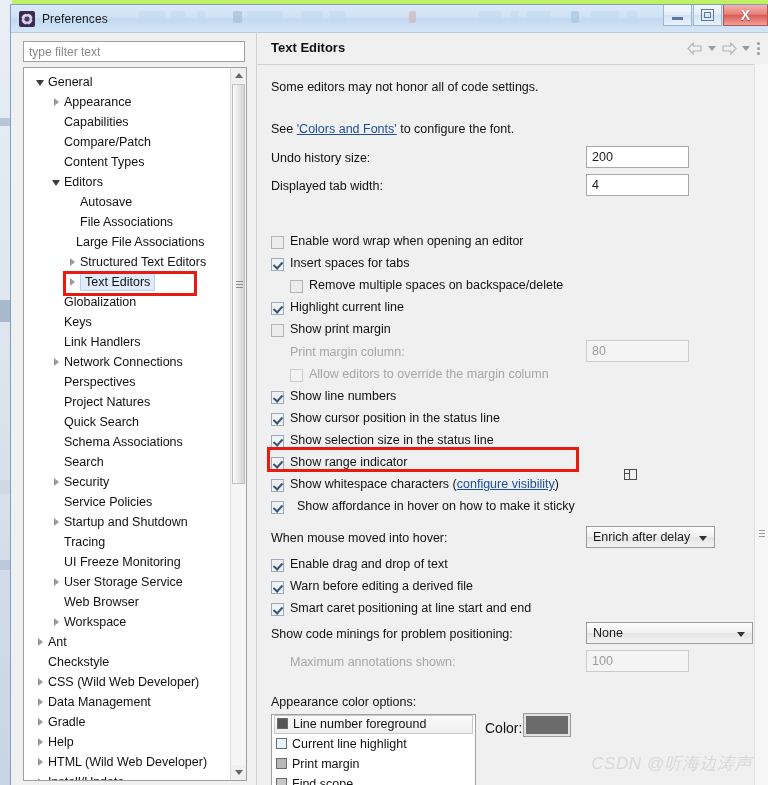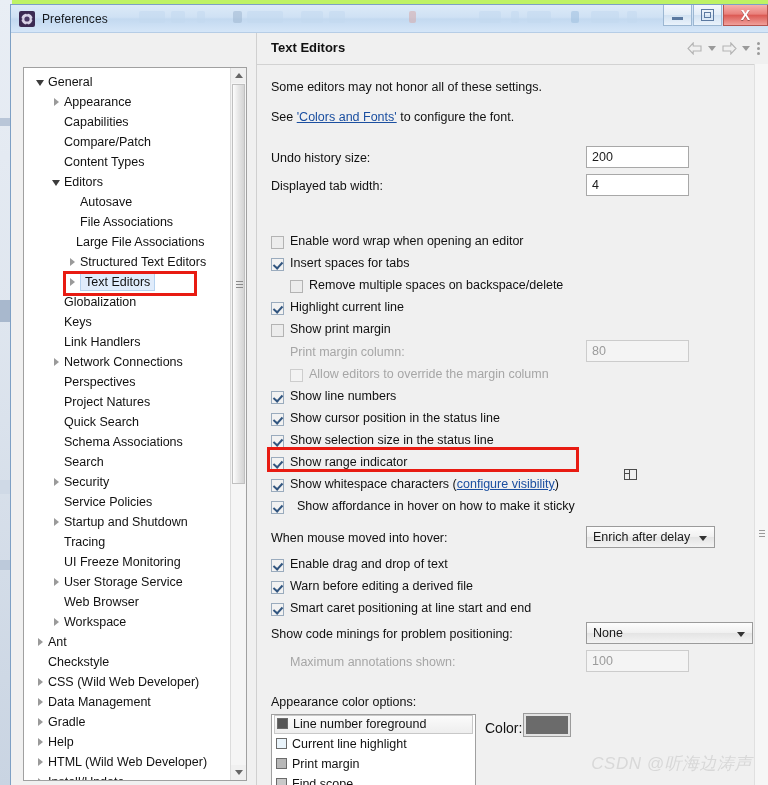--- a/index.html
+++ b/index.html
@@ -311,20 +311,21 @@
         <div class="winbtn close">
           <div class="close-glyph">X</div>
         </div>
       </div>
     </div>
 
     <div class="content">
 
       <div class="leftpane">
 
+        <div class="filterbox">type filter text</div>
 
         <div class="tree">
           <div class="tree-items" id="tree-items">
               <div class="tnode">
                 <span class="twist" style="left: 10px;">
                   <span class="tw-open"></span>
                 </span>
                 <span class="tlabel" style="left: 24px;">General</span>
               </div>
               <div class="tnode">
@@ -520,23 +521,23 @@
             <div class="dots">
               <i></i>
                 <i></i>
                 <i></i>
             </div>
           </div>
         </div>
 
         <div class="pane-body" id="pane-body">
 
-          <div class="rtext" style="left:14px; top:16px;">Some editors may not honor all of these settings.</div>
-
-          <div class="rtext" style="left:14px; top:46px;">
+          <div class="rtext" style="left:14px; top:16px;">Some editors may not honor all of code settings.</div>
+
+          <div class="rtext" style="left:14px; top:58px;">
             <span>See </span><span class="rlink">'Colors and Fonts'</span><span> to configure the font.</span>
           </div>
 
           <div class="rtext" style="left:14px; top:87px;">Undo history size:</div>
           <div class="tfield" style="left:329px; top:82px; width:103px;">200</div>
 
           <div class="rtext" style="left:14px; top:115px;">Displayed tab width:</div>
           <div class="tfield" style="left:329px; top:110px; width:103px;">4</div>
 
           <div class="chk off" style="left:14px; top:172px;"></div>

